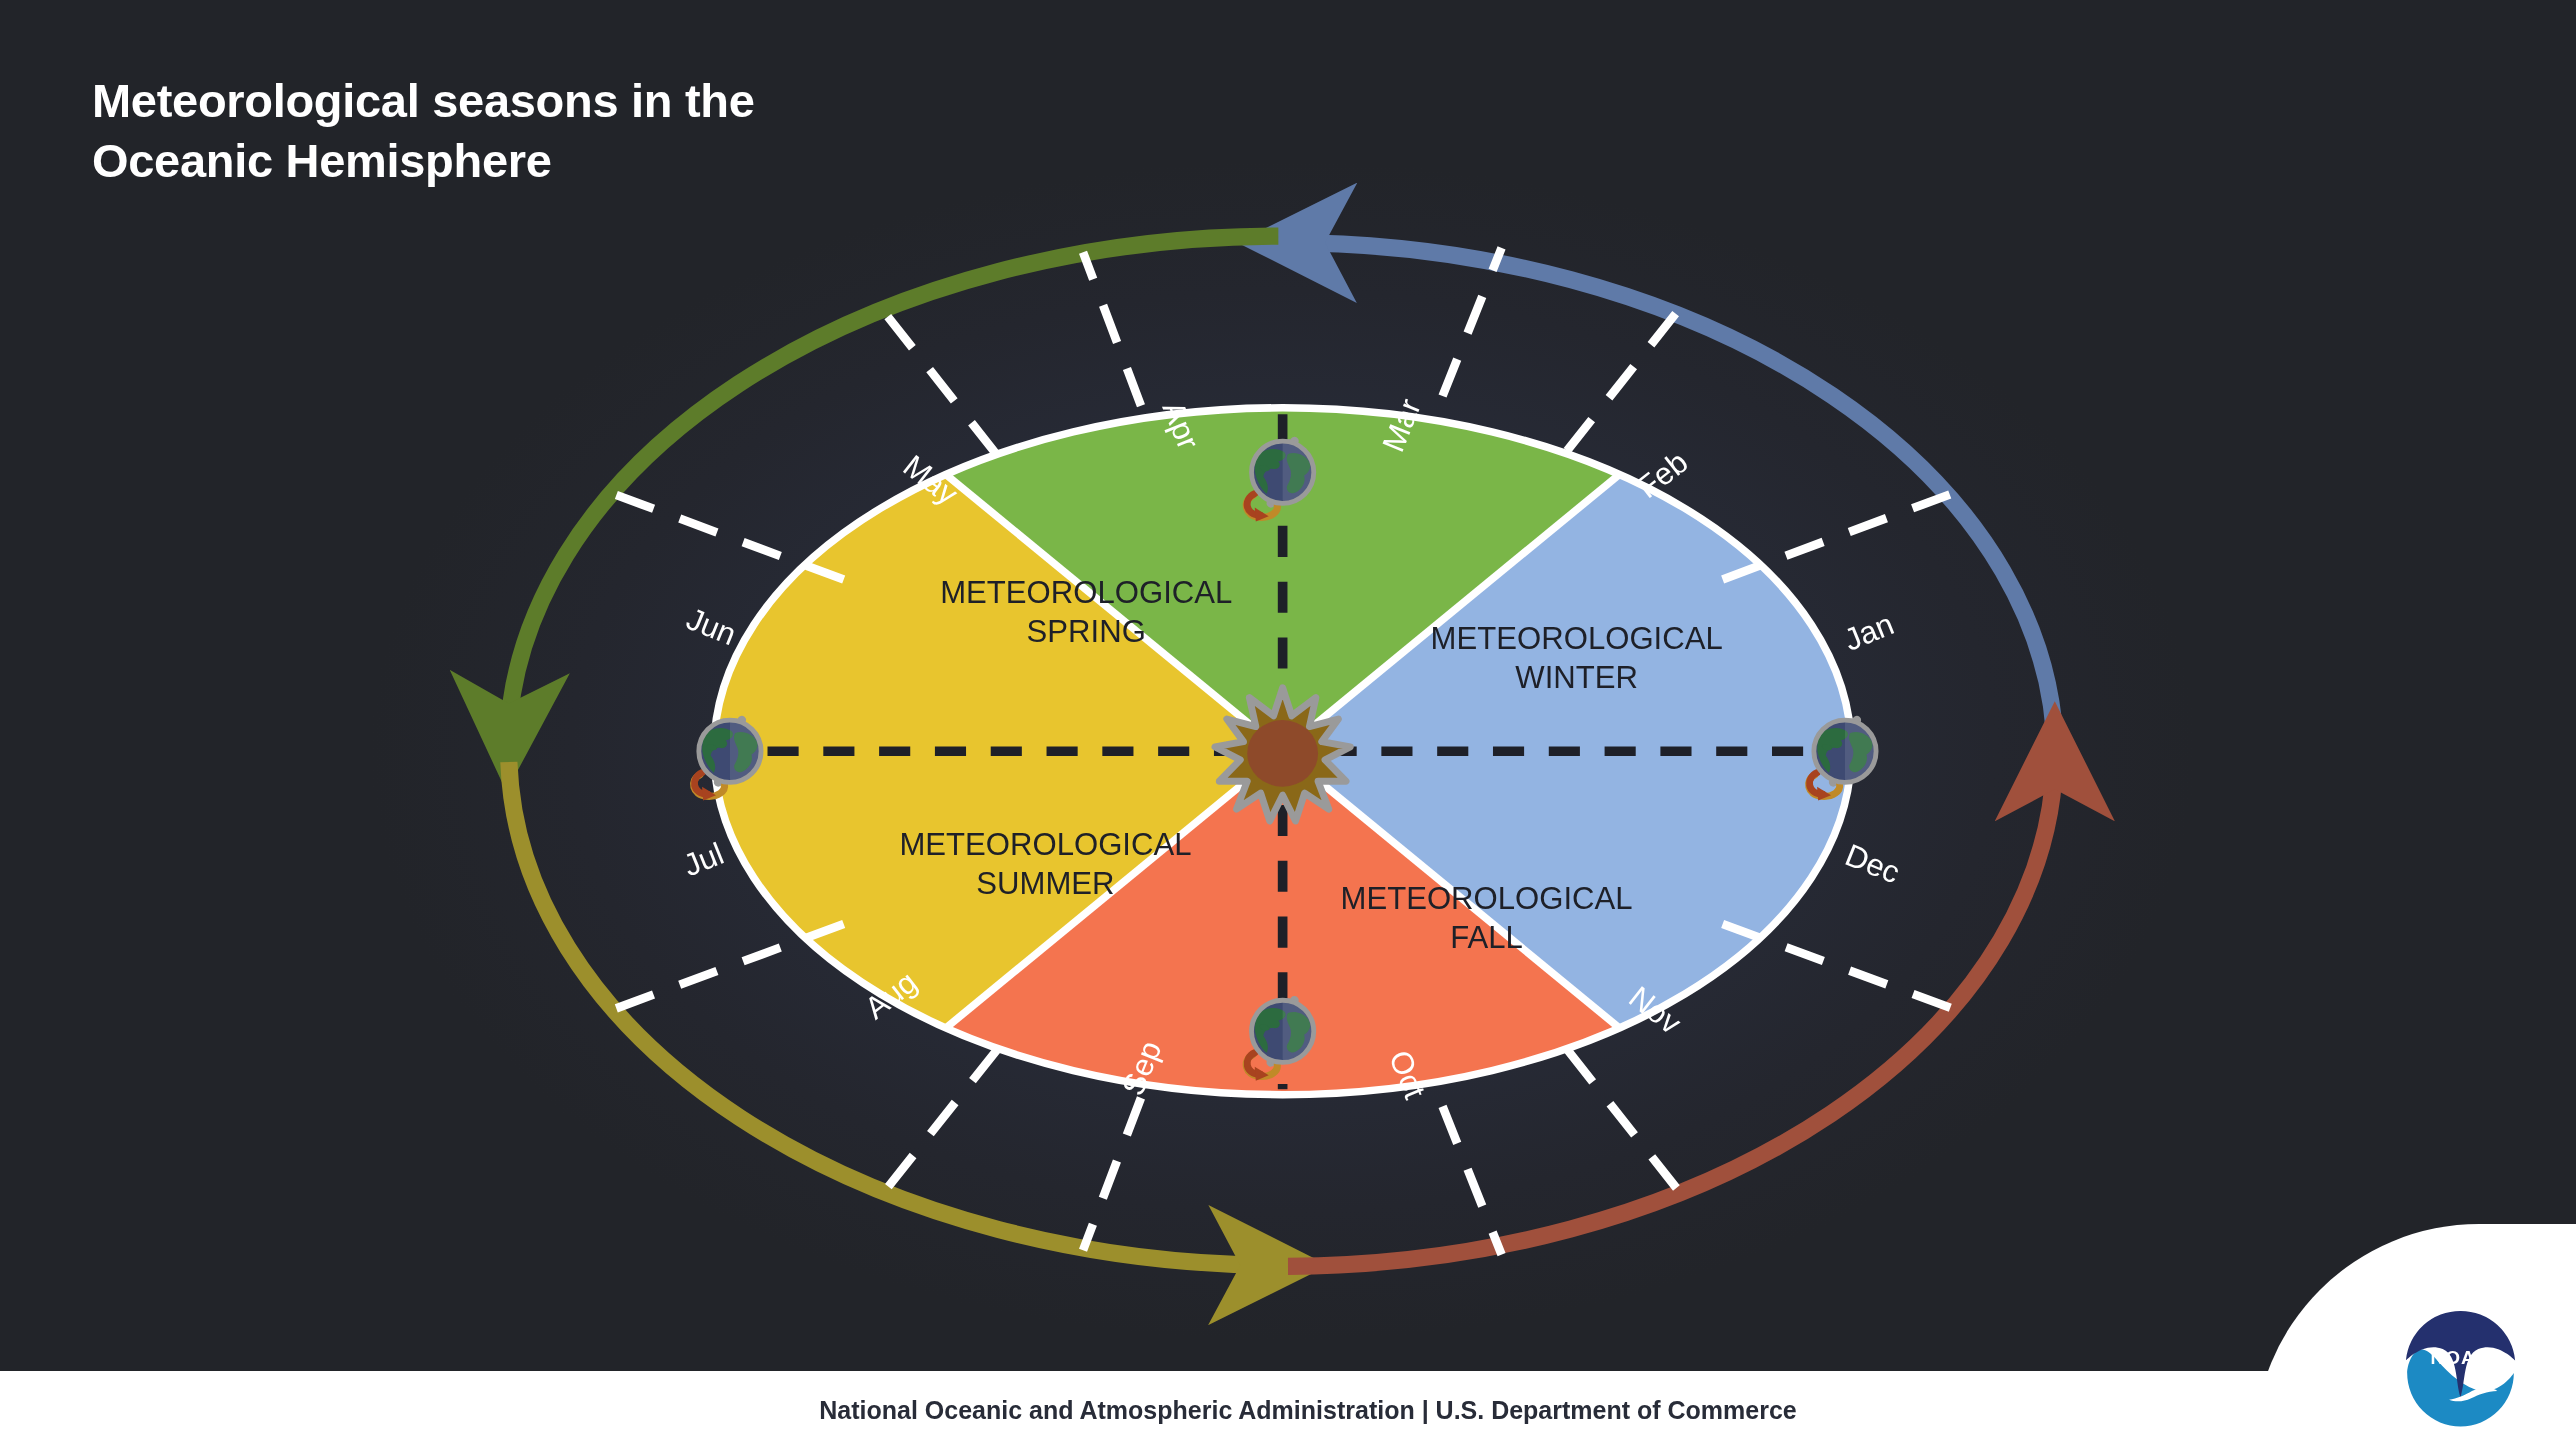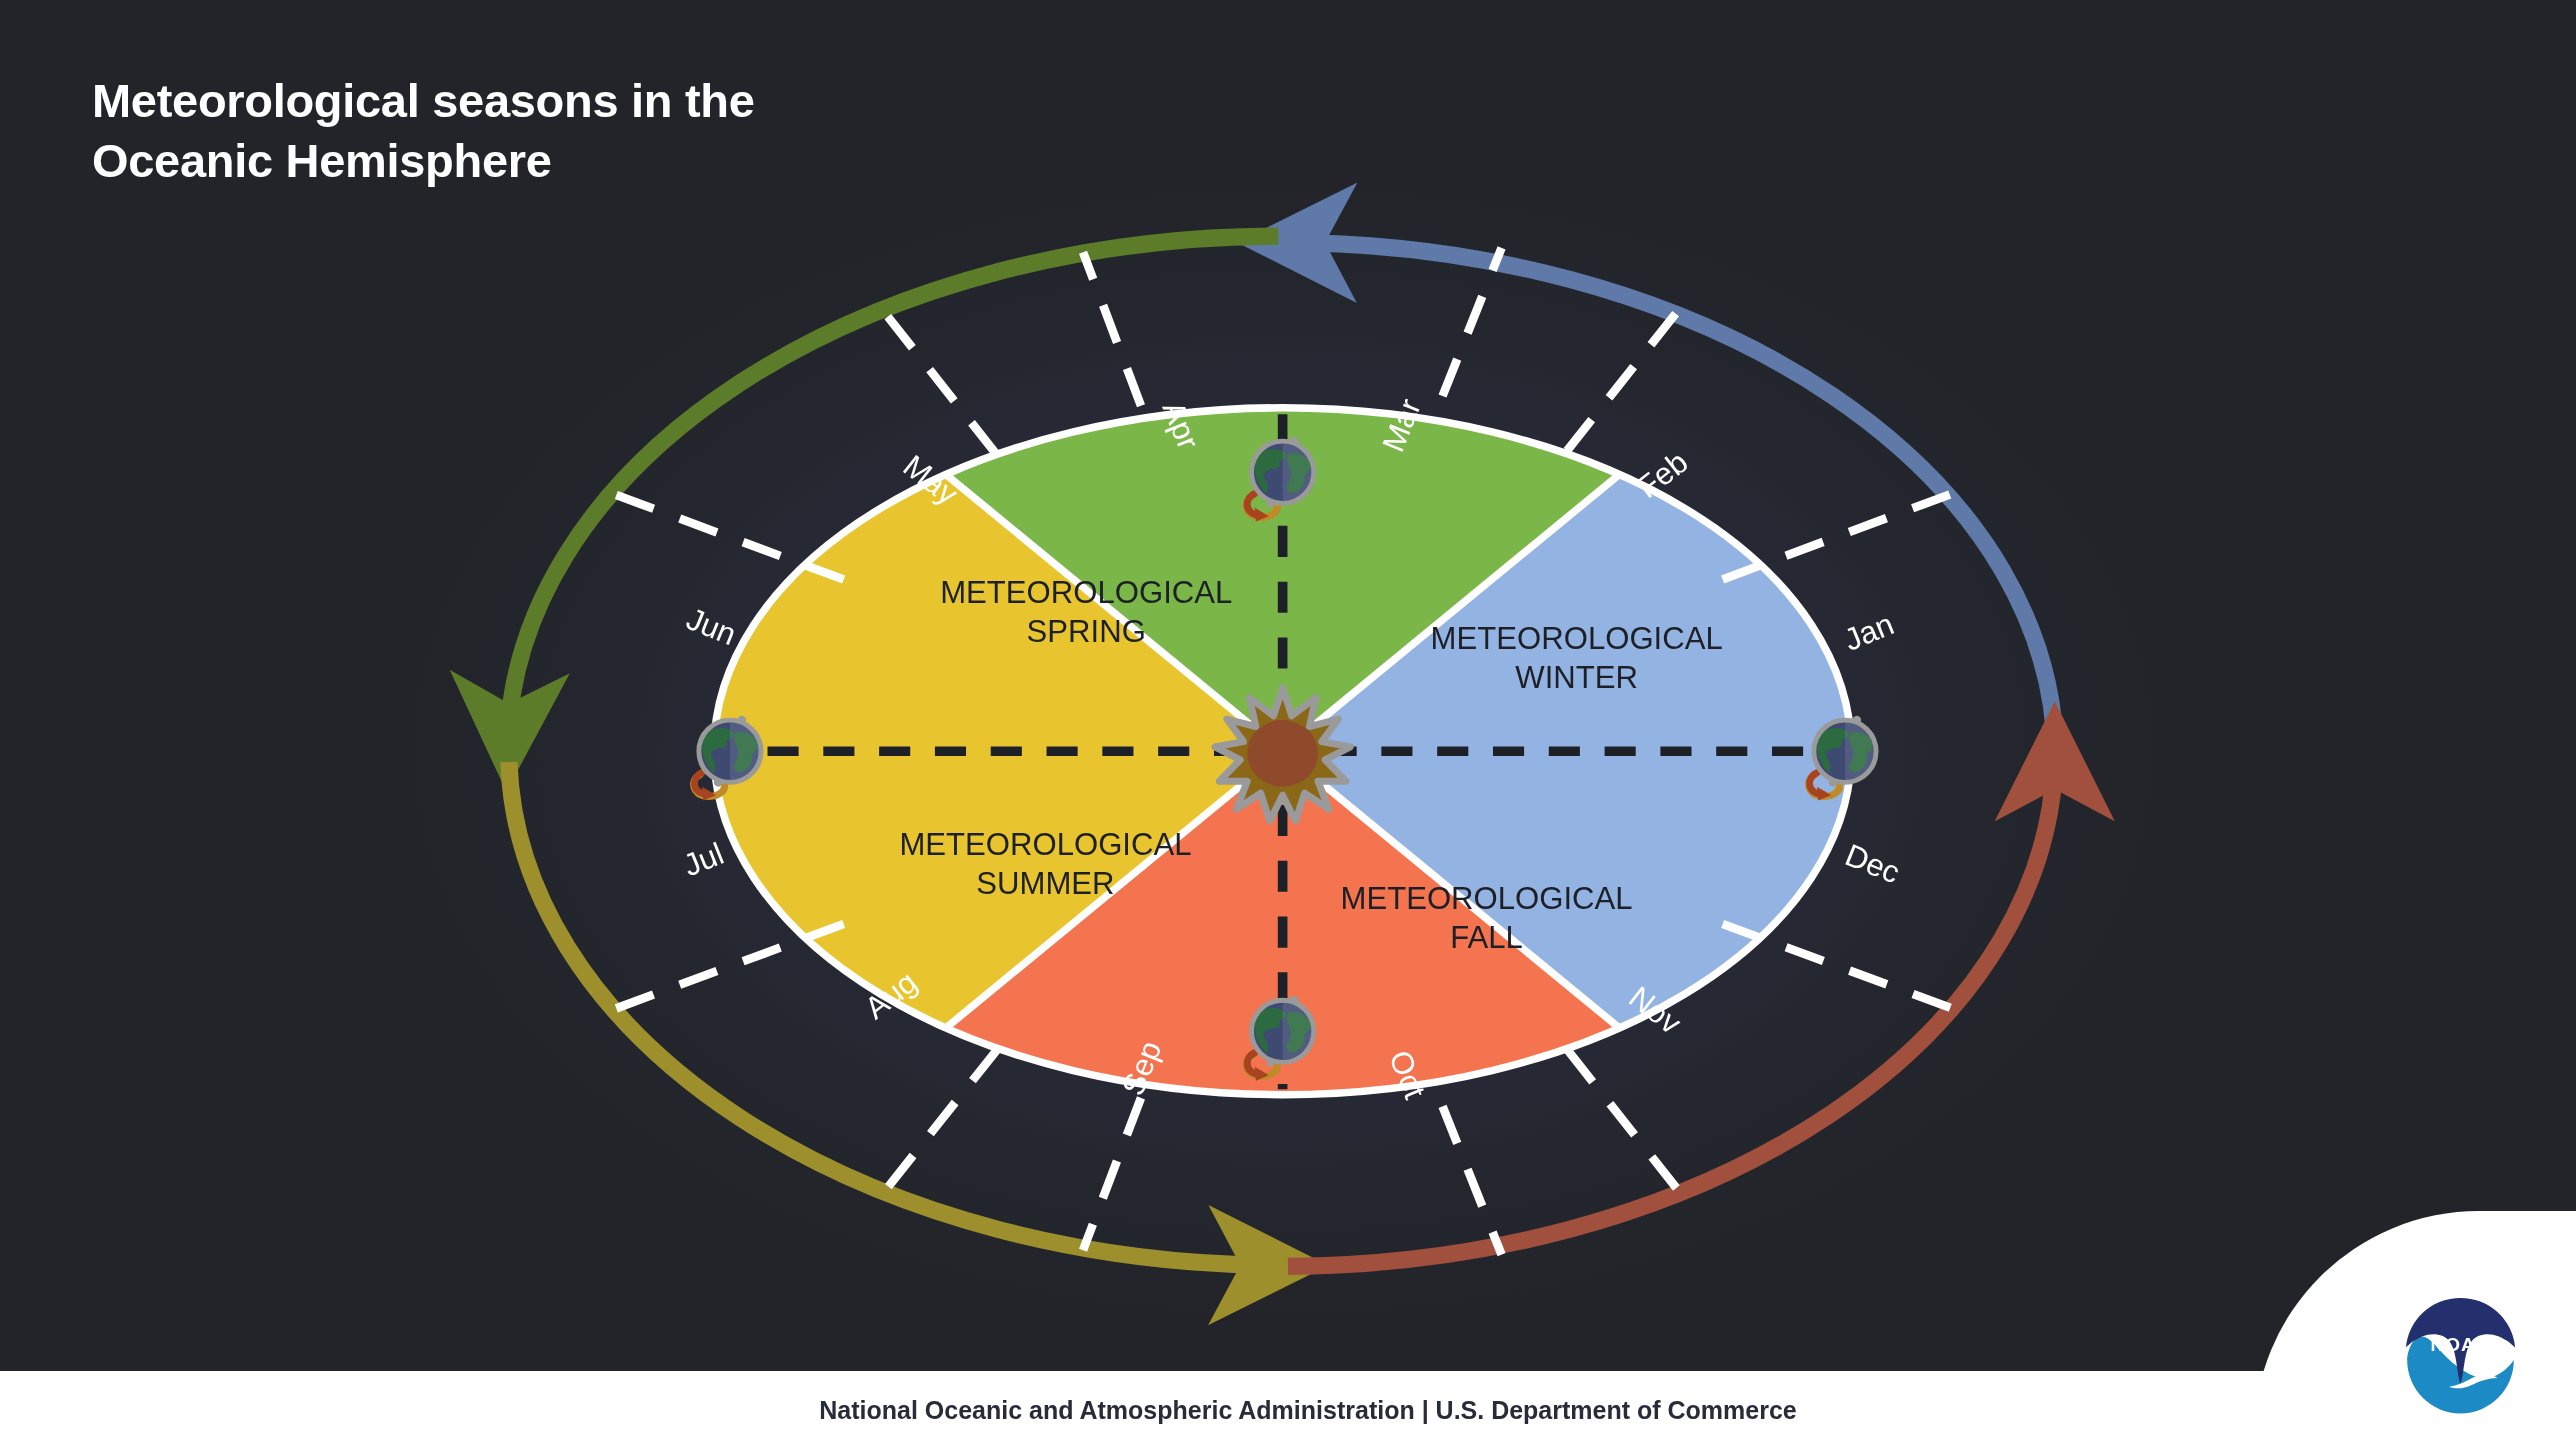--- a/index.html
+++ b/index.html
@@ -28,21 +28,21 @@
   #footer-band{
     position:absolute;left:0;top:1371px;width:2576px;height:78px;background:#ffffff;
   }
   #footer-text{
     position:absolute;left:0;top:1371px;width:2576px;height:78px;
     display:flex;align-items:center;justify-content:center;
     color:#282c38;font-size:25px;font-weight:bold;margin-left:20px;
   }
   
   #logo-corner{
-    position:absolute;right:0;bottom:13px;width:322px;height:225px;overflow:hidden;text-decoration:underline;
+    position:absolute;right:0;bottom:0;width:322px;height:225px;overflow:hidden;text-decoration:underline;
   }
   #logo-corner-bg{
     position:absolute;left:0;top:0;width:322px;height:225px;
     background:#ffffff;
     border-top-left-radius:225px;
   }
   #noaa-logo{position:absolute;right:52px;bottom:20.4px;width:127px;height:127px;}
 </style>
 </head>
 <body>

